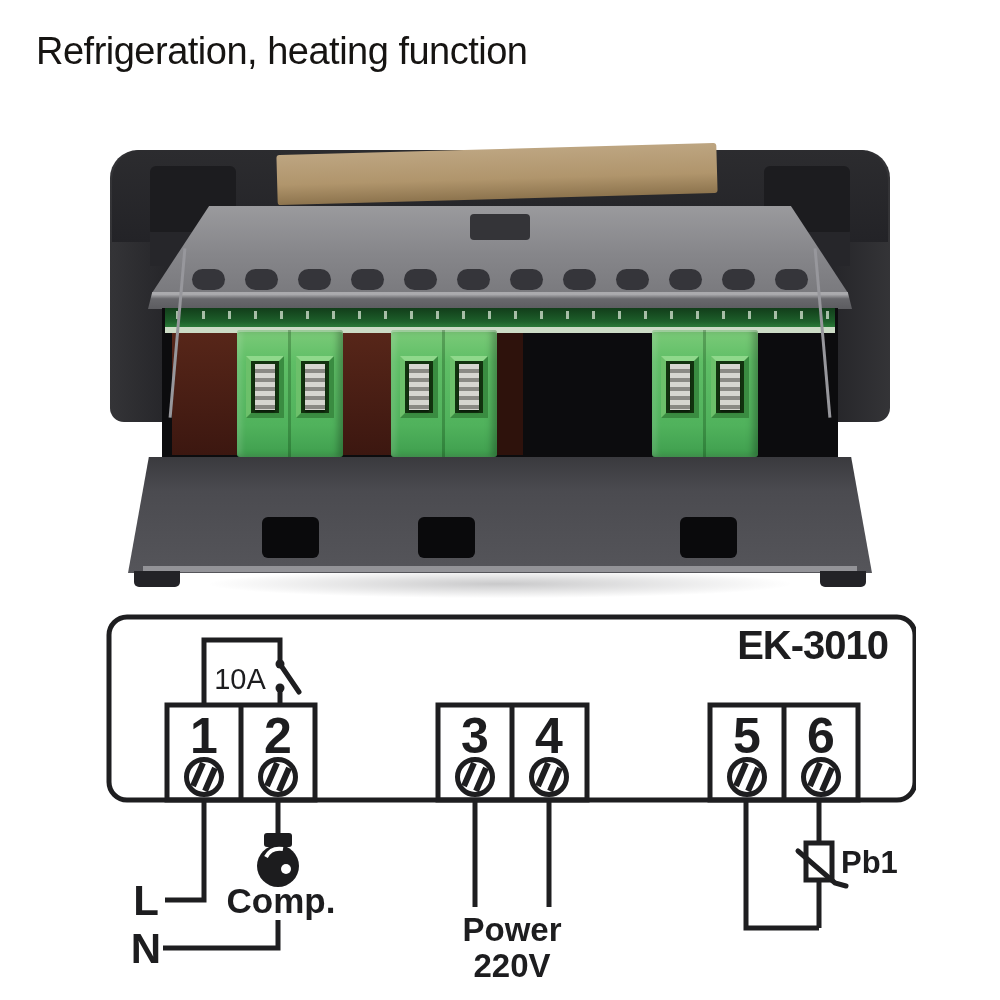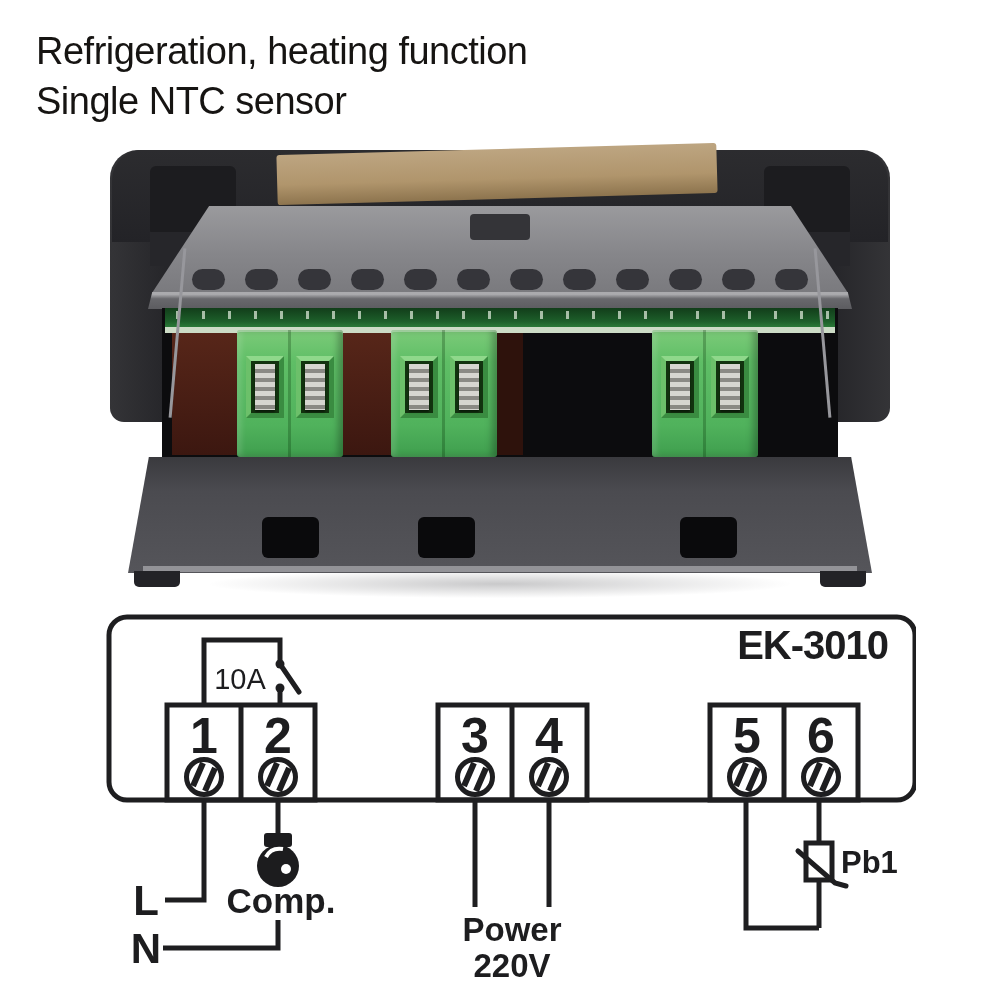--- a/index.html
+++ b/index.html
@@ -81,21 +81,20 @@
   .t-pwr{font-size:33px;}
   .t-pb{font-size:31px;}
 </style>
 </head>
 <body>
 
 <div class="page">
 
   <div class="hdr">
     <div>Refrigeration, heating function</div>
-    <div>Single NTC sensor</div>
   </div>
 
   <div class="ph">
     <div class="shadow"></div>
     <div class="wing-l"></div>
     <div class="wing-r"></div>
     <div class="bezel-top"></div>
     <div class="ear-l"></div>
     <div class="ear-r"></div>
     <div class="step-l"></div>

